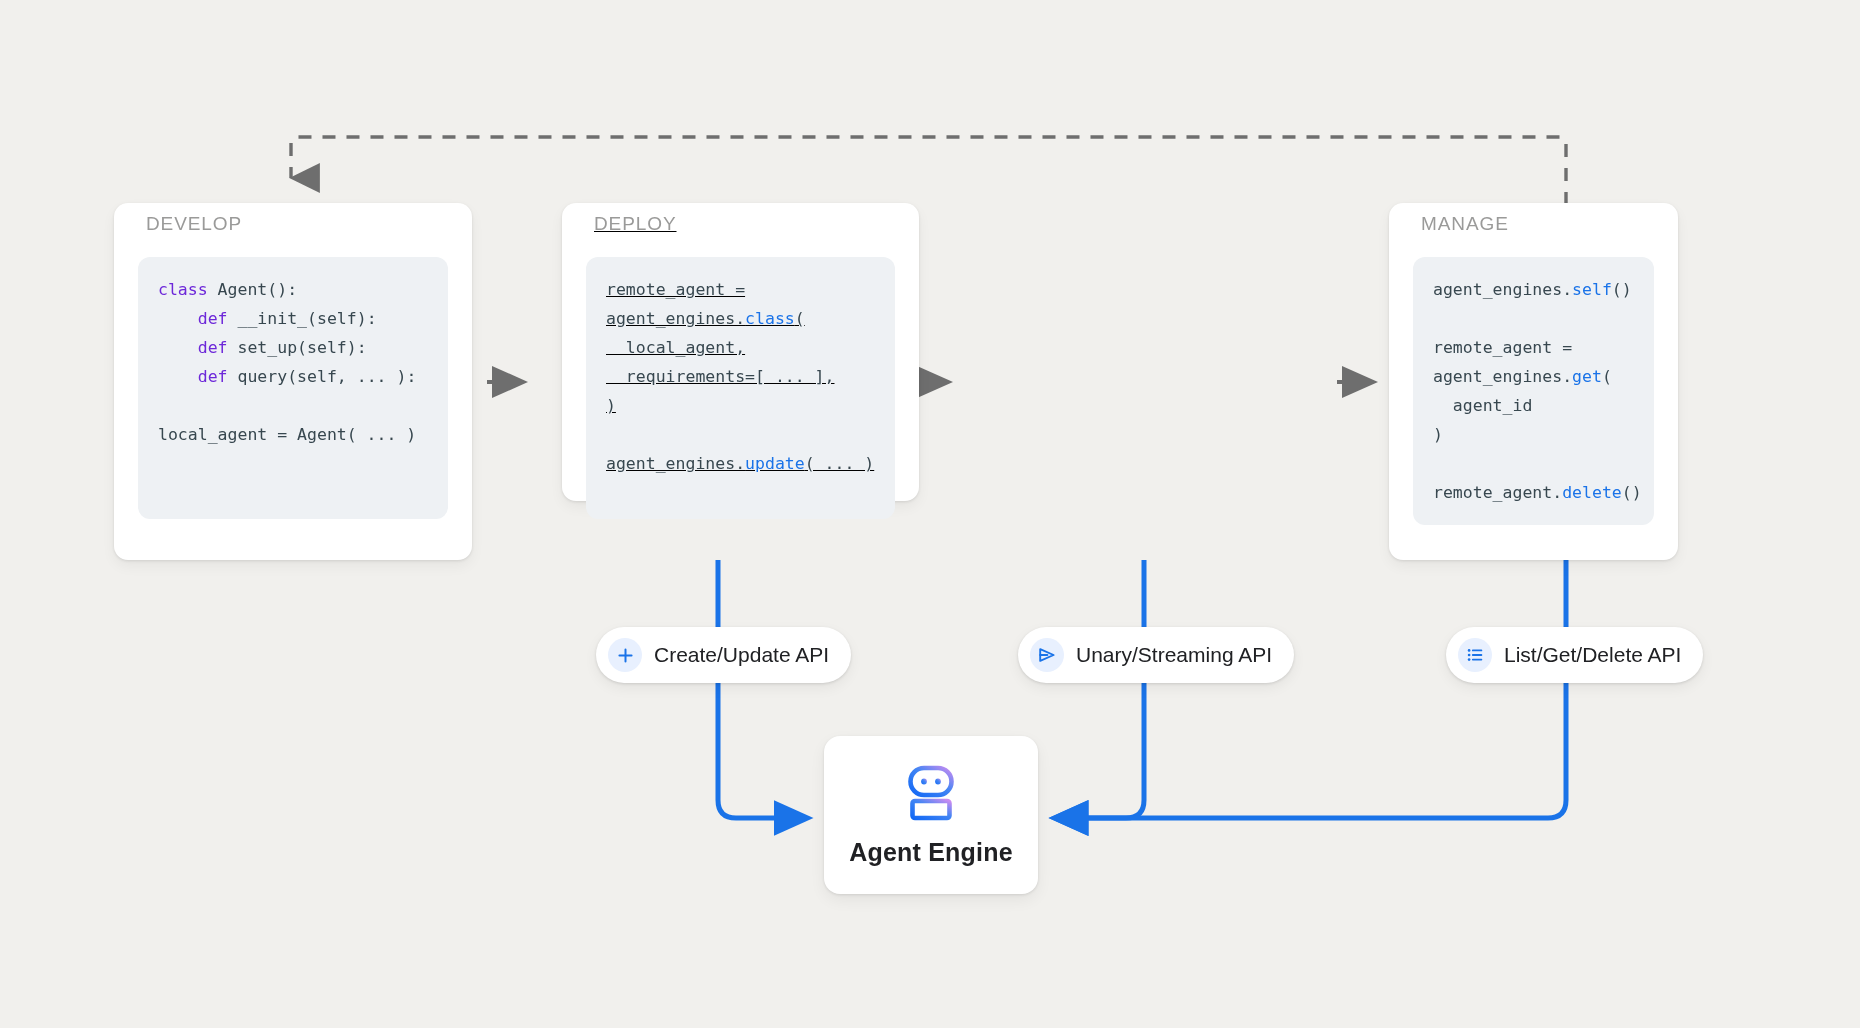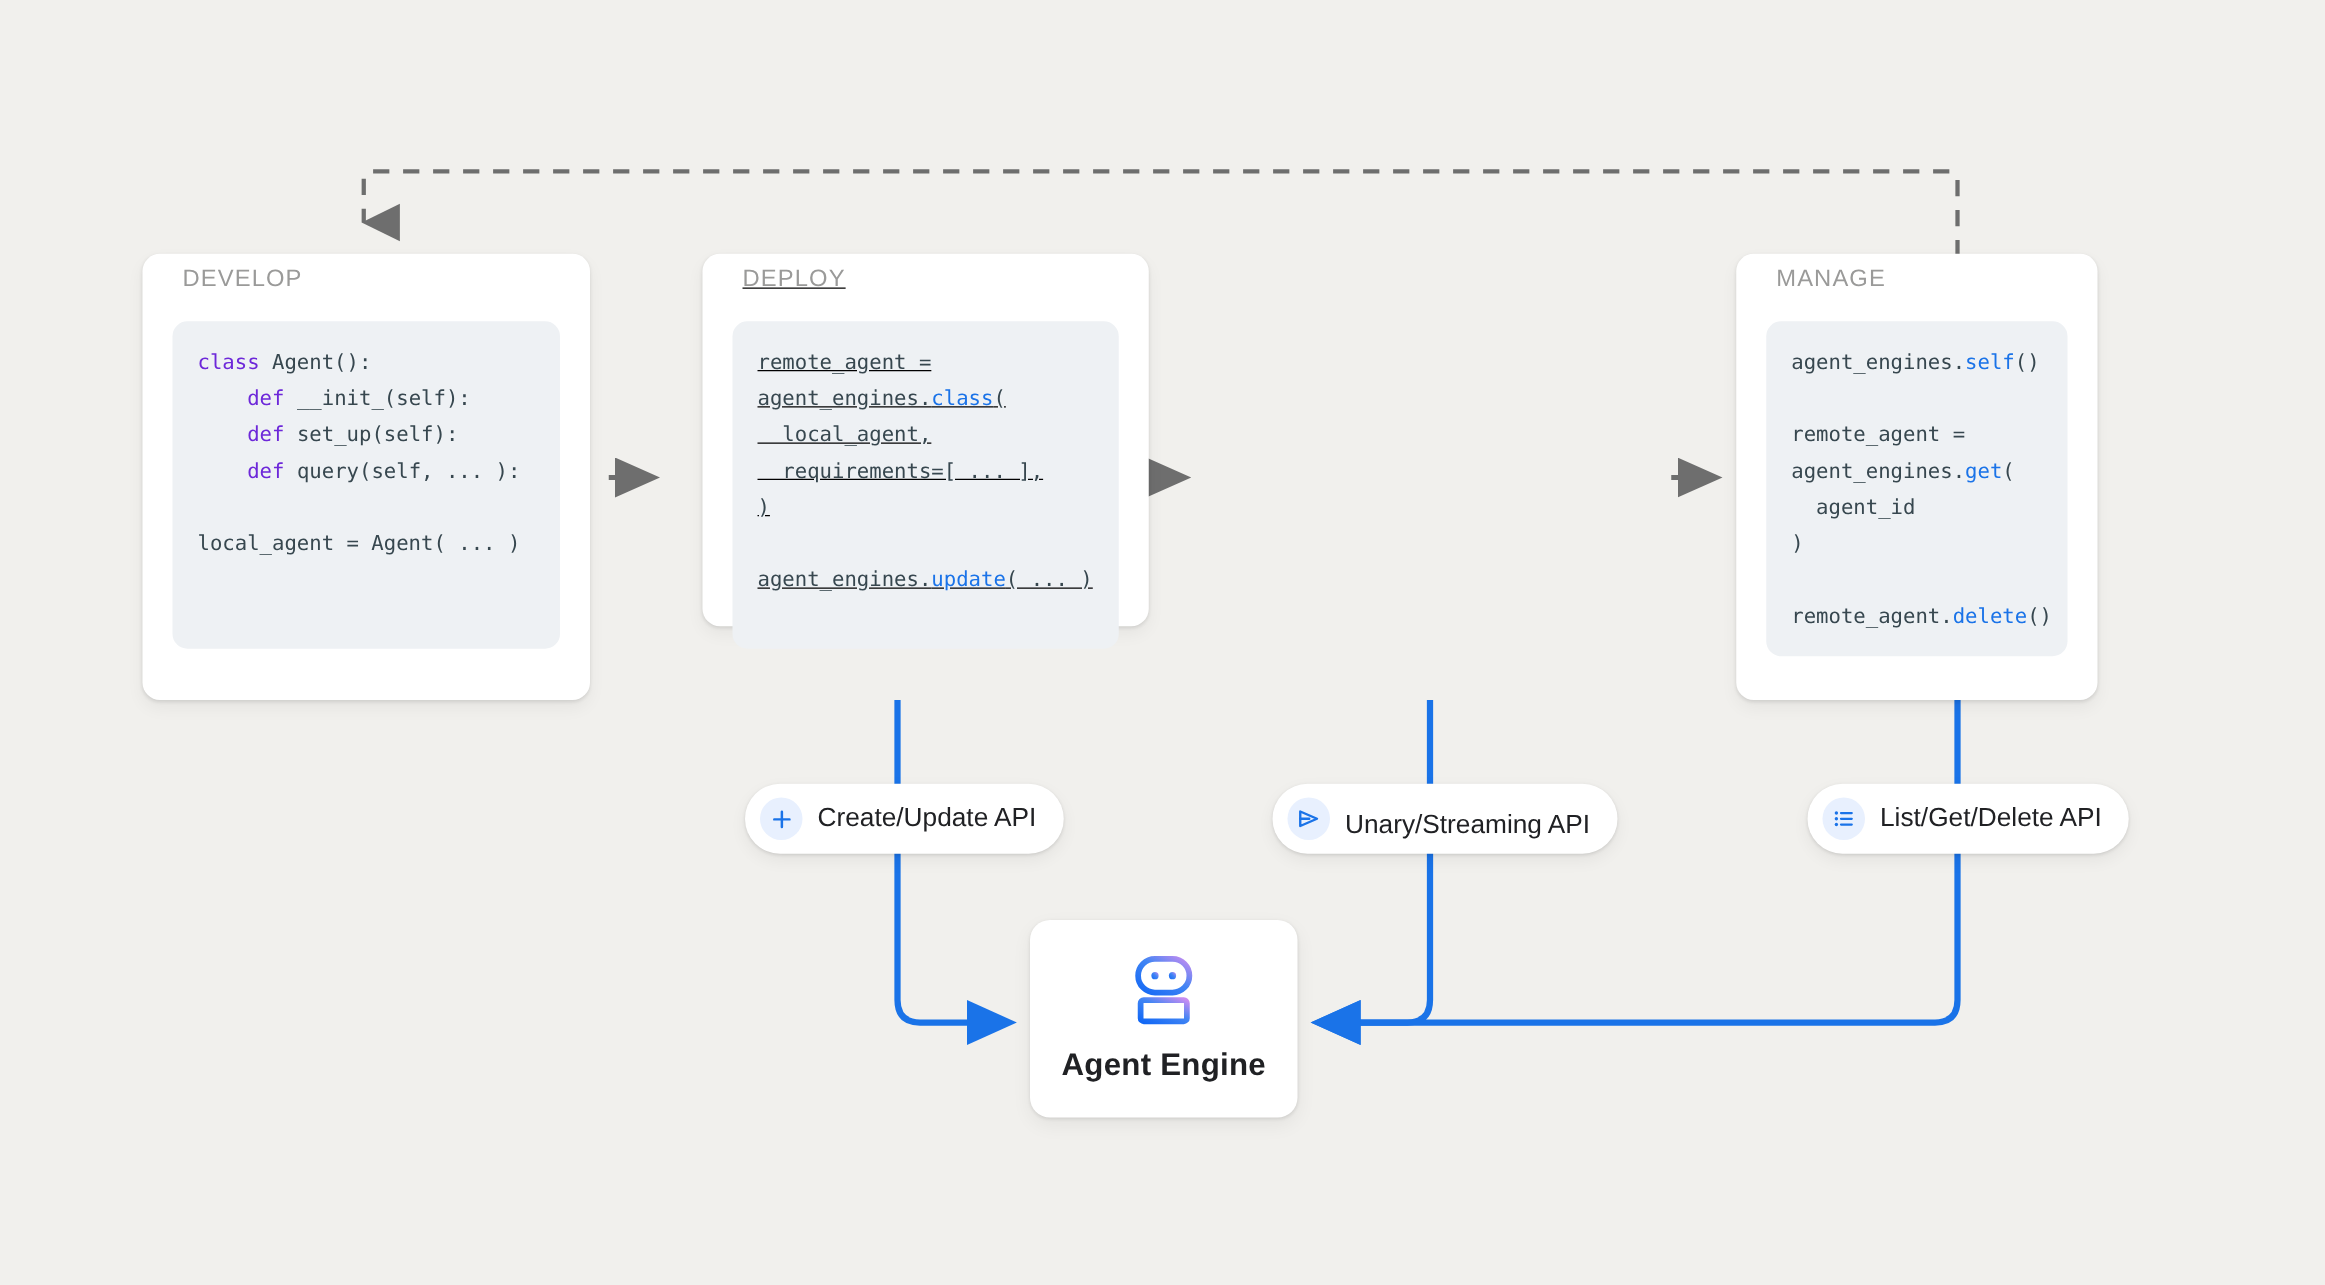--- a/index.html
+++ b/index.html
@@ -82,21 +82,21 @@
     z-index: 5;
   }
   .pill-icon {
     width: 34px; height: 34px;
     border-radius: 50%;
     background: #e8f0fe;
     display: flex; align-items: center; justify-content: center;
     flex: 0 0 auto;
   }
   #pill-create { left: 596px;  top: 627px; }
-  #pill-unary  { left: 1018px; top: 627px; align-items: flex-end; }
+  #pill-unary  { left: 1018px; top: 627px; }
   #pill-list   { left: 1446px; top: 627px; }
 
   
   #agent-engine {
     position: absolute;
     left: 824px; top: 736px;
     width: 214px; height: 158px;
     background: #ffffff;
     border-radius: 16px;
     box-shadow: 0 1px 3px rgba(0,0,0,.10), 0 6px 16px rgba(0,0,0,.06);

